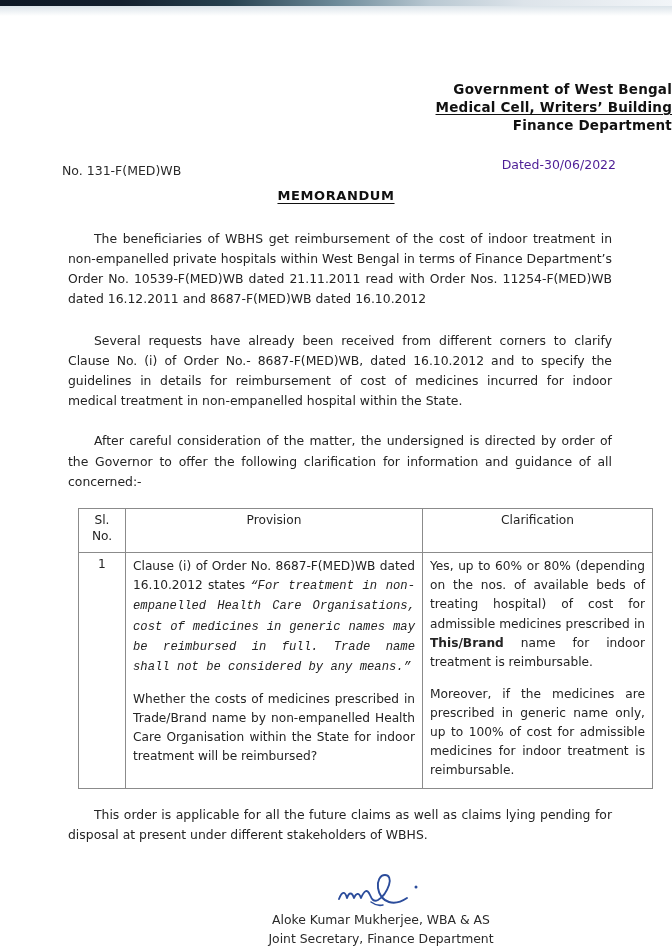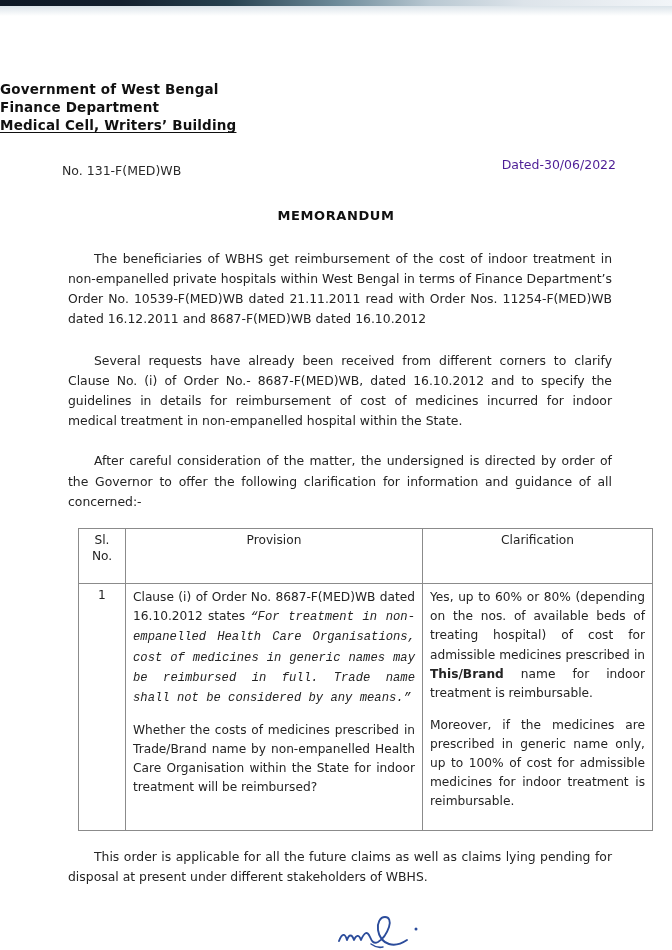--- a/index.html
+++ b/index.html
@@ -40,21 +40,21 @@
   .content {
     position: absolute;
     top: 0; left: 0;
     width: 672px;
     height: 950px;
     padding: 0;
   }
 
   
   .letterhead {
-    text-align: left;
+    text-align: right;
     margin-top: 80px;
     line-height: 1.35;
   }
   .letterhead .lh-line {
     font-weight: bold;
     font-size: 13.5px;
     letter-spacing: 0.2px;
     color: #111;
   }
   .letterhead .lh-line.underlined {
@@ -78,24 +78,25 @@
   .ref-date {
     position: absolute;
     right: 56px;
     top: 0px;
     font-size: 12.5px;
     color: #4c1d95;
   }
 
   .memo-title {
     text-align: center;
-    margin-top: 29px;
+    margin-top: 9px;
     font-weight: bold;
     font-size: 13px;
     letter-spacing: 0.6px;
+    text-decoration: underline;
     text-underline-offset: 3px;
     color: #111;
   }
 
   
   .body-wrap {
     margin: 0 56px 0 64px;
   }
   p.para {
     text-align: justify;
@@ -117,21 +118,21 @@
   table.memo-table {
     border-collapse: collapse;
     width: 529px;
     table-layout: fixed;
     font-size: 12.2px;
     color: #242424;
   }
   table.memo-table td, table.memo-table th {
     border: 1px solid #8b8b8b;
     vertical-align: top;
-    padding: 4px 7px 19px 7px;
+    padding: 4px 7px 8px 7px;
     font-weight: normal;
   }
   th.col-sl { width: 32px; text-align: center; line-height: 1.3; padding-top: 5px;}
   th.col-prov { width: 282px; text-align: center; padding-top: 5px;}
   th.col-clar { width: 215px; text-align: center; padding-top: 5px;}
   td.cell-sl { text-align: center; padding-top: 6px; }
   td.cell-prov, td.cell-clar {
     text-align: justify;
     line-height: 1.56;
     padding-top: 6px;
@@ -164,22 +165,22 @@
 
 <div class="page">
 
   <div class="scan-top-band"></div>
   <div class="scan-top-fade"></div>
 
   <div class="content">
 
     <div class="letterhead">
       <div class="lh-line">Government of West Bengal</div>
+      <div class="lh-line underlined">Medical Cell, Writers’ Building</div>
       <div class="lh-line">Finance Department</div>
-      <div class="lh-line underlined">Medical Cell, Writers’ Building</div>
     </div>
 
     <div class="refrow">
       <div class="ref-no">No. 131-F(MED)WB</div>
       <div class="ref-date">Dated-30/06/2022</div>
     </div>
 
     <div class="memo-title">MEMORANDUM</div>
 
     <div class="body-wrap">

